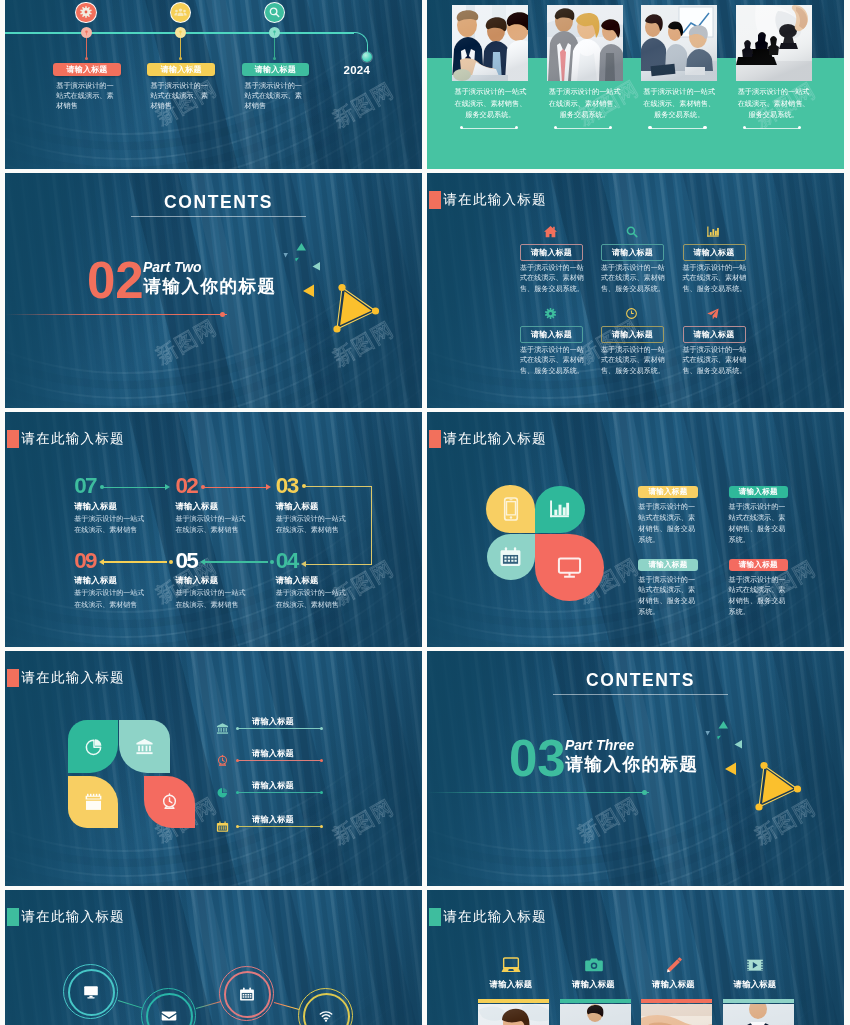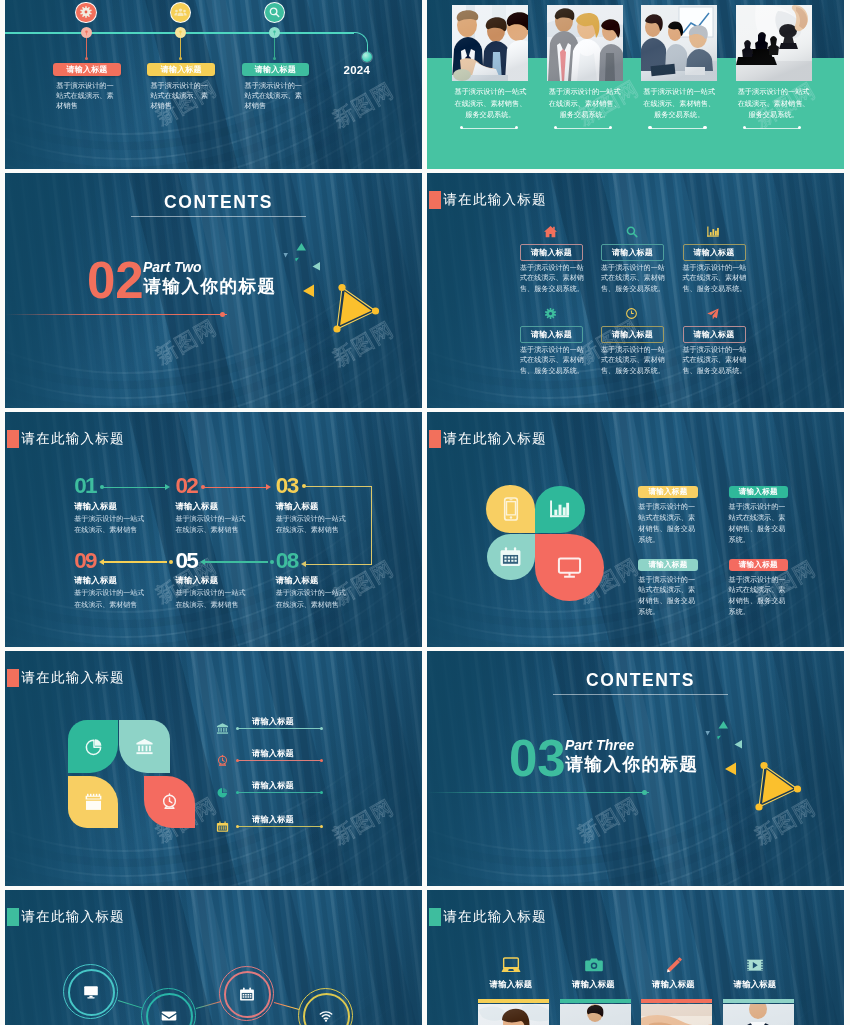--- a/index.html
+++ b/index.html
@@ -450,36 +450,36 @@
           <use href="#bgart"></use>
         </svg>
     </div>
     <div class="wm" style="left:148px;top:158px;transform:rotate(-30deg)">新图网</div>
     <div class="wm" style="left:325px;top:160px;transform:rotate(-30deg)">新图网</div>
     <div class="title">
       <div class="sq"></div>
       <div class="tx">请在此输入标题</div>
     </div>
     <div>
-      <div class="s5-num" style="left:69.2px;top:63.3px;color:#3ebd9e">01</div>
+      <div class="s5-num" style="left:69.2px;top:63.3px;color:#3ebd9e">07</div>
       <div class="s5-lab" style="left:69.2px;top:88.7px">请输入标题</div>
       <div class="s5-body" style="left:69.2px;top:100.7px">基于演示设计的一站式在线演示、素材销售</div>
     </div>
     <div>
       <div class="s5-num" style="left:170.4px;top:63.3px;color:#f2705c">02</div>
       <div class="s5-lab" style="left:170.4px;top:88.7px">请输入标题</div>
       <div class="s5-body" style="left:170.4px;top:100.7px">基于演示设计的一站式在线演示、素材销售</div>
     </div>
     <div>
       <div class="s5-num" style="left:270.8px;top:63.3px;color:#f5cf55">03</div>
       <div class="s5-lab" style="left:270.8px;top:88.7px">请输入标题</div>
       <div class="s5-body" style="left:270.8px;top:100.7px">基于演示设计的一站式在线演示、素材销售</div>
     </div>
     <div>
-      <div class="s5-num" style="left:270.8px;top:137.9px;color:#3ebd9e">08</div>
+      <div class="s5-num" style="left:270.8px;top:137.9px;color:#3ebd9e">04</div>
       <div class="s5-lab" style="left:270.8px;top:163.3px">请输入标题</div>
       <div class="s5-body" style="left:270.8px;top:175.3px">基于演示设计的一站式在线演示、素材销售</div>
     </div>
     <div>
       <div class="s5-num" style="left:170.4px;top:137.9px;color:#ffffff">05</div>
       <div class="s5-lab" style="left:170.4px;top:163.3px">请输入标题</div>
       <div class="s5-body" style="left:170.4px;top:175.3px">基于演示设计的一站式在线演示、素材销售</div>
     </div>
     <div>
       <div class="s5-num" style="left:69.2px;top:137.9px;color:#f2705c">09</div>

